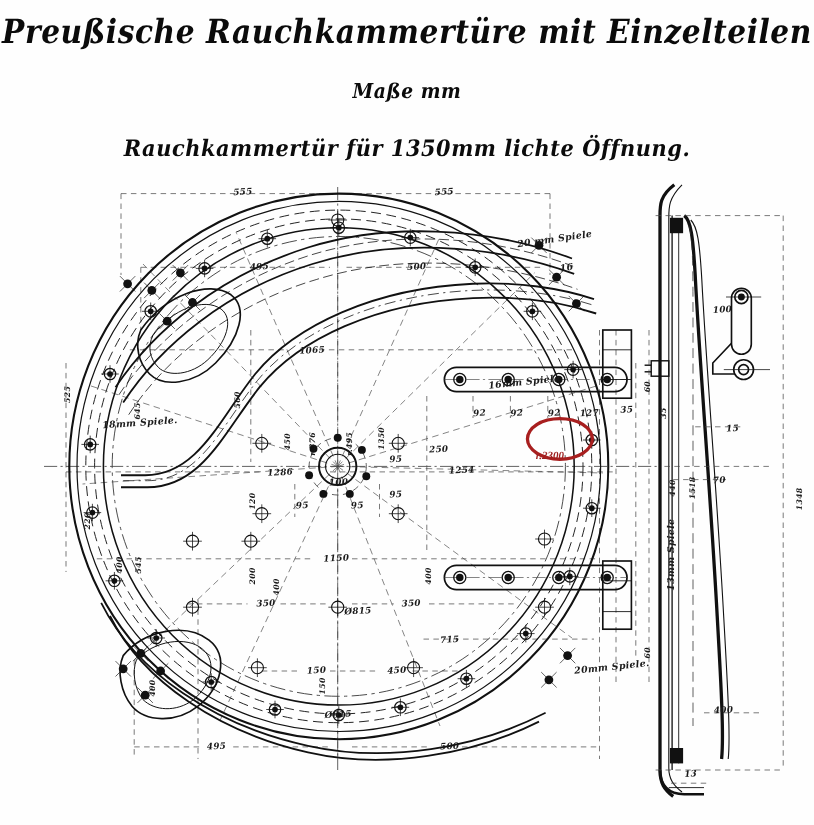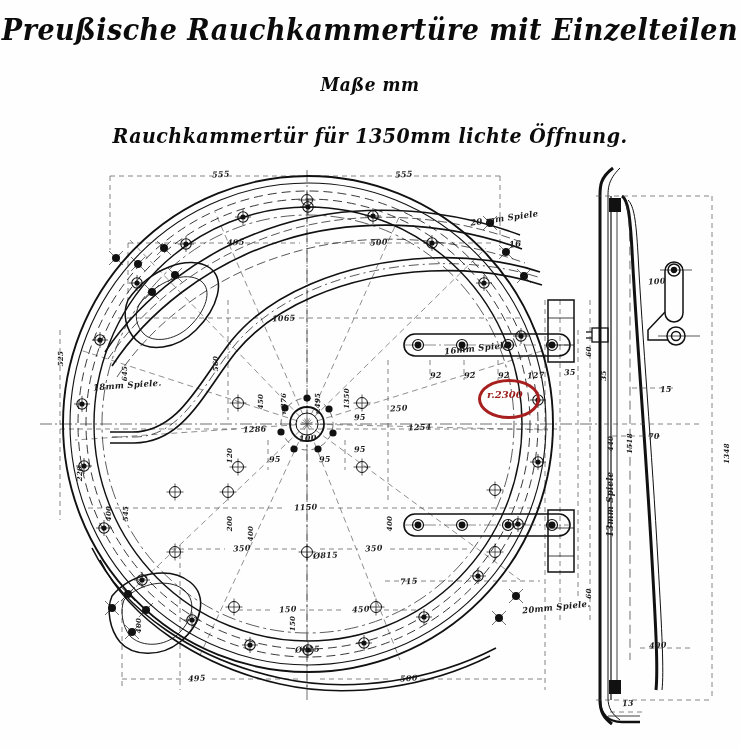--- a/index.html
+++ b/index.html
@@ -330,21 +330,21 @@
         <line x1="610" y1="712" x2="646" y2="712"></line>
         <line x1="590" y1="300" x2="590" y2="620"></line>
         <line x1="578" y1="330" x2="578" y2="600"></line>
       </g>
 
       <line x1="608" y1="716" x2="640" y2="716" stroke="#111" stroke-width=".8"></line>
     </g>
   </svg>
 
   <div id="red-ellipse" style="left:478px;top:379px;width:56px;height:34px;"></div>
-  <div class="redlbl" id="red-radius" style="left:487px;top:389px;">r.2300</div>
+  <div class="redlbl" id="red-radius" style="left:487px;top:409px;font-family:Liberation Serif, serif;">r.2300</div>
 
   <div id="labels">
       <div class="dim s" style="left: 212px; top: 170px; transform: rotate(-3deg);">555</div>
       <div class="dim s" style="left: 395px; top: 170px; transform: rotate(-3deg);">555</div>
       <div class="dim s" style="left: 227px; top: 238px; transform: rotate(-3deg);">495</div>
       <div class="dim s" style="left: 370px; top: 238px; transform: rotate(-3deg);">500</div>
       <div class="dim s" style="left: 272px; top: 314px; transform: rotate(-3deg);">1065</div>
       <div class="dim s" style="left: 243px; top: 425px; transform: rotate(-3deg);">1286</div>
       <div class="dim s" style="left: 408px; top: 423px; transform: rotate(-3deg);">1254</div>
       <div class="dim s" style="left: 294px; top: 503px; transform: rotate(-3deg);">1150</div>

